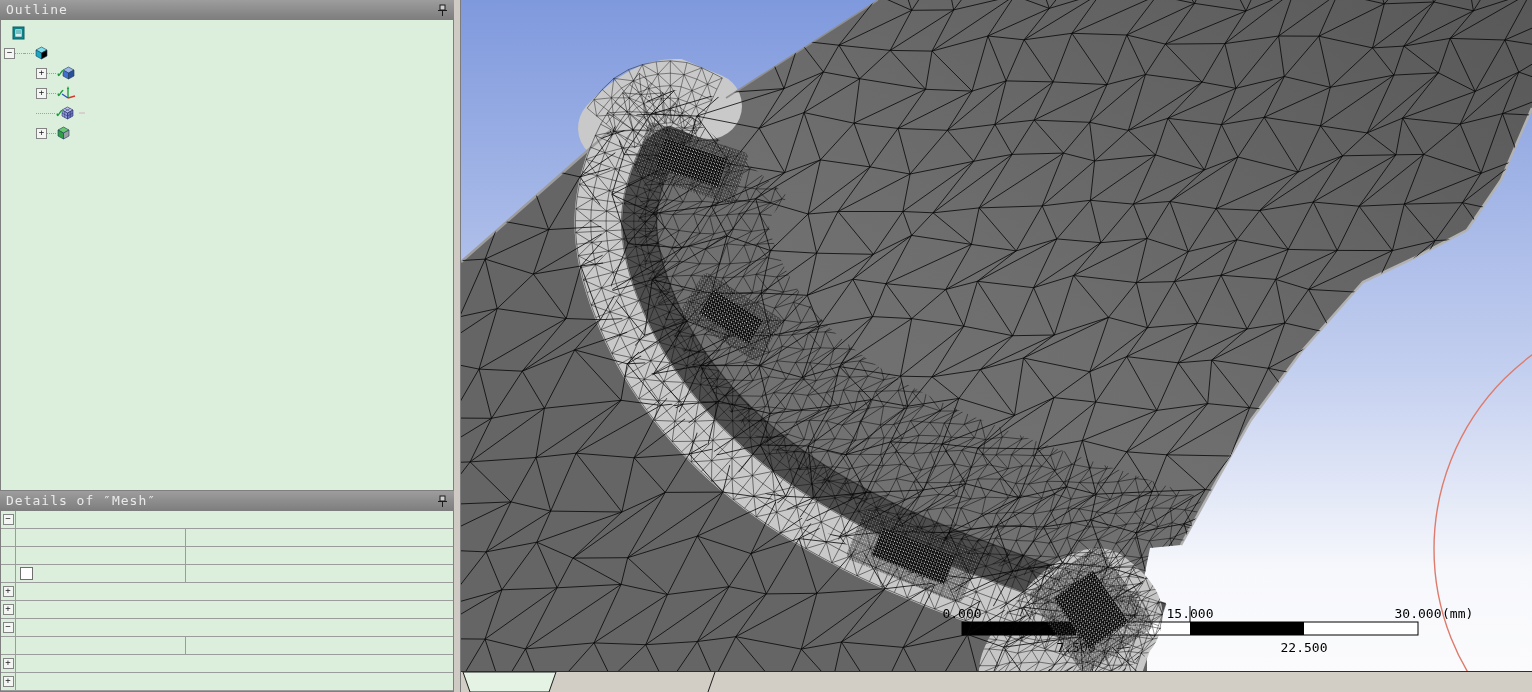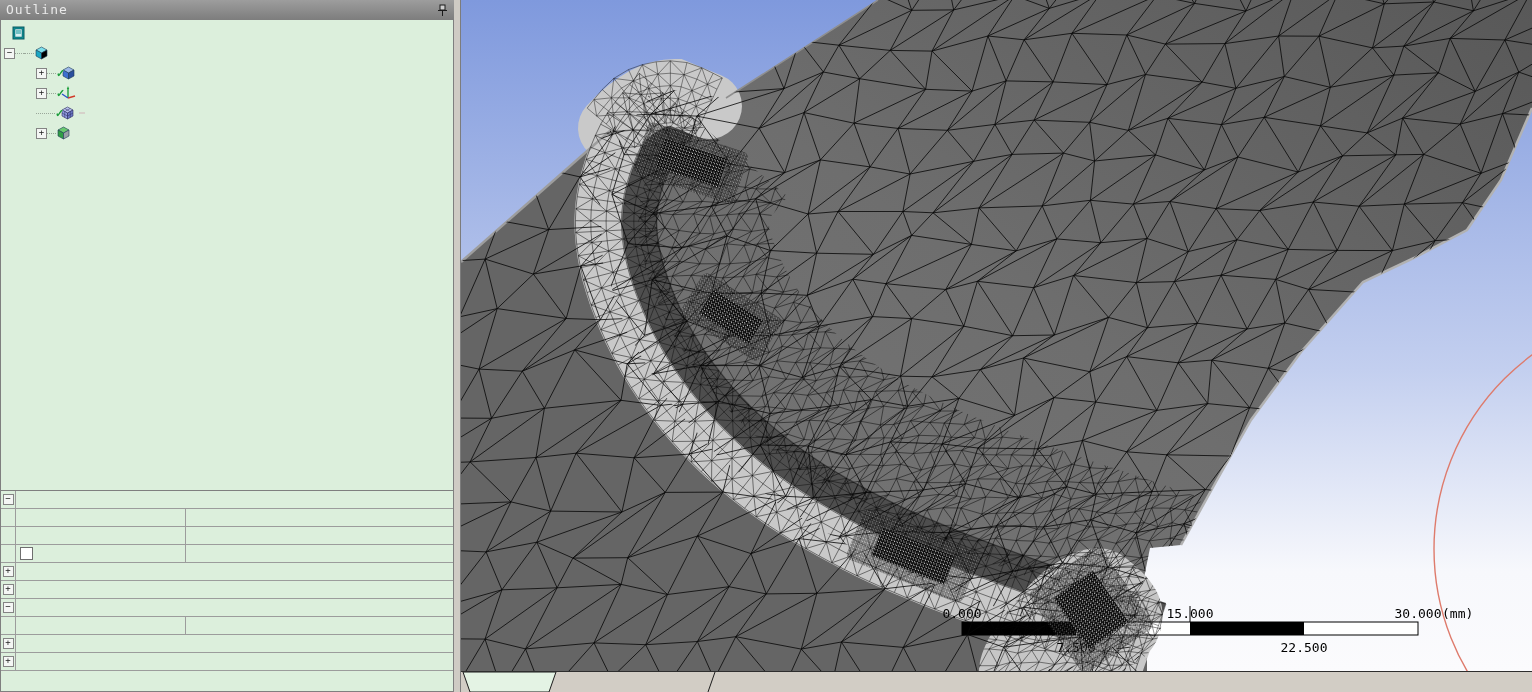--- a/index.html
+++ b/index.html
@@ -147,20 +147,28 @@
               <polygon points="2,4 7.5,7 7.5,13 2,10" fill="#2f9e44" stroke="#1c3a55" stroke-width=".6"></polygon>
               <polygon points="13,4 7.5,7 7.5,13 13,10" fill="#9aa0a6" stroke="#1c3a55" stroke-width=".6"></polygon>
             </svg>
           </span>
           <span class="lbl"></span>
         </div>
       </div>
   </div>
 
   <div style="flex:1;display:flex;flex-direction:column;">
+    <div class="panel-titlebar">
+      <span>Details of ″Mesh″</span>
+      <svg class="pin" viewBox="0 0 11 13">
+        <rect x="3" y="1" width="5" height="5" fill="#cfcfcf" stroke="#1a1a1a"></rect>
+        <line x1="1" y1="6.5" x2="10" y2="6.5" stroke="#1a1a1a"></line>
+        <line x1="5.5" y1="7" x2="5.5" y2="12" stroke="#1a1a1a"></line>
+      </svg>
+    </div>
     <div class="panel-body details-body" id="details-host">
         <div class="drow">
           <span class="dgutter">
             <span class="expander">−</span>
           </span>
           <span class="dcat"></span>
         </div>
         <div class="drow">
           <span class="dgutter"></span>
           <span class="dname">

